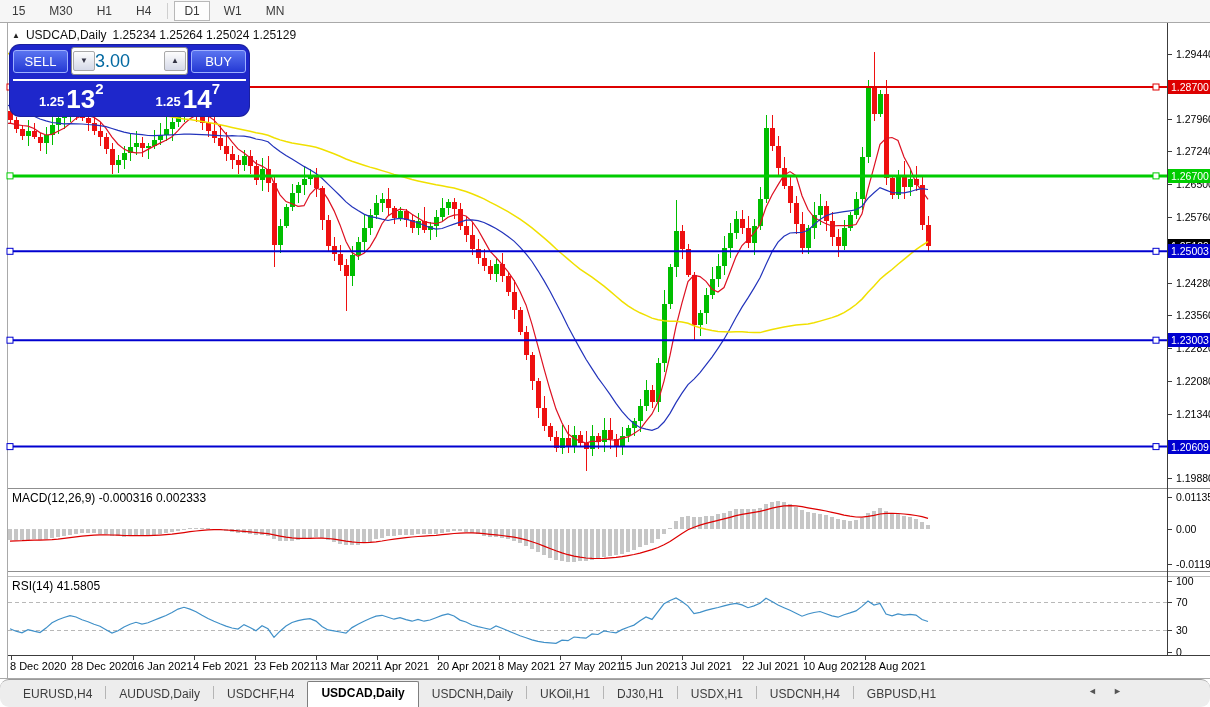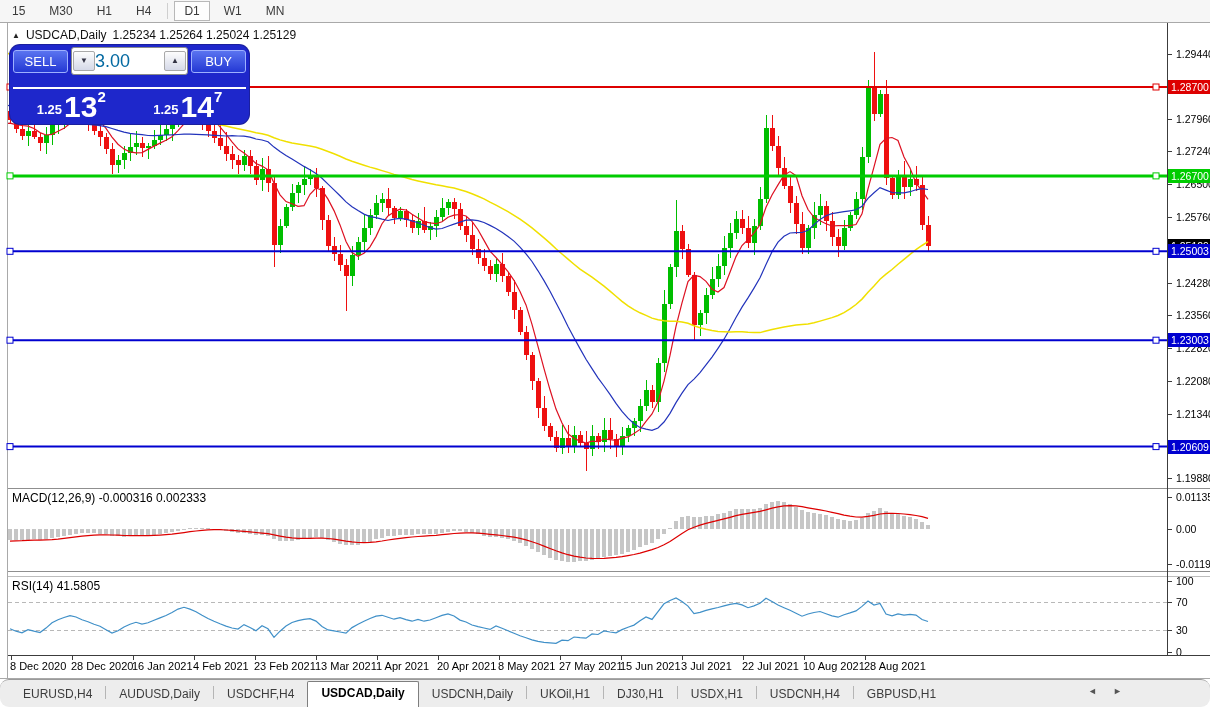--- a/index.html
+++ b/index.html
@@ -22,25 +22,25 @@
     border-radius:10px;box-shadow:0 0 0 1px #1a1f9e;}
   #tp-row1{display:flex;gap:3px;align-items:center;position:relative;z-index:2;}
   .tpbtn{flex:0 0 55px;height:23px;border:1px solid #9db0ff;border-radius:3px;color:#fff;
     font-family:"Liberation Sans",sans-serif;font-size:13px;
     background:linear-gradient(#5a74f0,#2438d4);padding:0;}
   #tp-spin{flex:1;height:24px;background:#fff;border:1px solid #8a8a8a;border-radius:3px;
     display:flex;align-items:center;padding:1px;}
   .spinbtn{width:22px;height:20px;border:1px solid #a9a9a9;border-radius:2px;
     background:linear-gradient(#fdfdfd,#d5d9e8);color:#334;font-size:8px;line-height:8px;padding:0;}
   #tp-vol{flex:1;text-align:left;padding-right:7px;font-size:18px;color:#0369a1;}
-  #tp-row2{display:flex;gap:0;margin-top:12px;}
+  #tp-row2{display:flex;gap:0;margin-top:4px;}
   .tpcell{flex:1;border-top:2px solid #fff;height:31px;display:flex;align-items:flex-end;
     justify-content:center;color:#fff;padding-bottom:1px;}
   .tp-small{font-size:13px;font-weight:bold;margin:0 2px 3px 0;}
-  .tp-big{font-size:30px;font-weight:bold;line-height:26px;}
+  .tp-big{font-size:26px;font-weight:bold;line-height:26px;}
   .tp-sup{font-size:15px;font-weight:bold;align-self:flex-start;margin-top:-1px;}
   
   .indlabel{position:absolute;left:12px;font-size:12px;color:#000;white-space:nowrap;}
   
   .ptag{position:absolute;left:1168px;width:47px;height:14px;line-height:14px;color:#fff;
     font-size:10.5px;padding-left:3px;}
   
   #tabbar{position:absolute;left:0;top:679px;width:1210px;height:28px;background:#ededed;
     border-top:1px solid #9a9a9a;display:flex;align-items:flex-end;padding-left:10px;box-sizing:border-box;border-radius:9px;}
   .tab{font-size:12px;color:#3c3c3c;padding:4px 13px 6px 13px;white-space:nowrap;cursor:default;}

